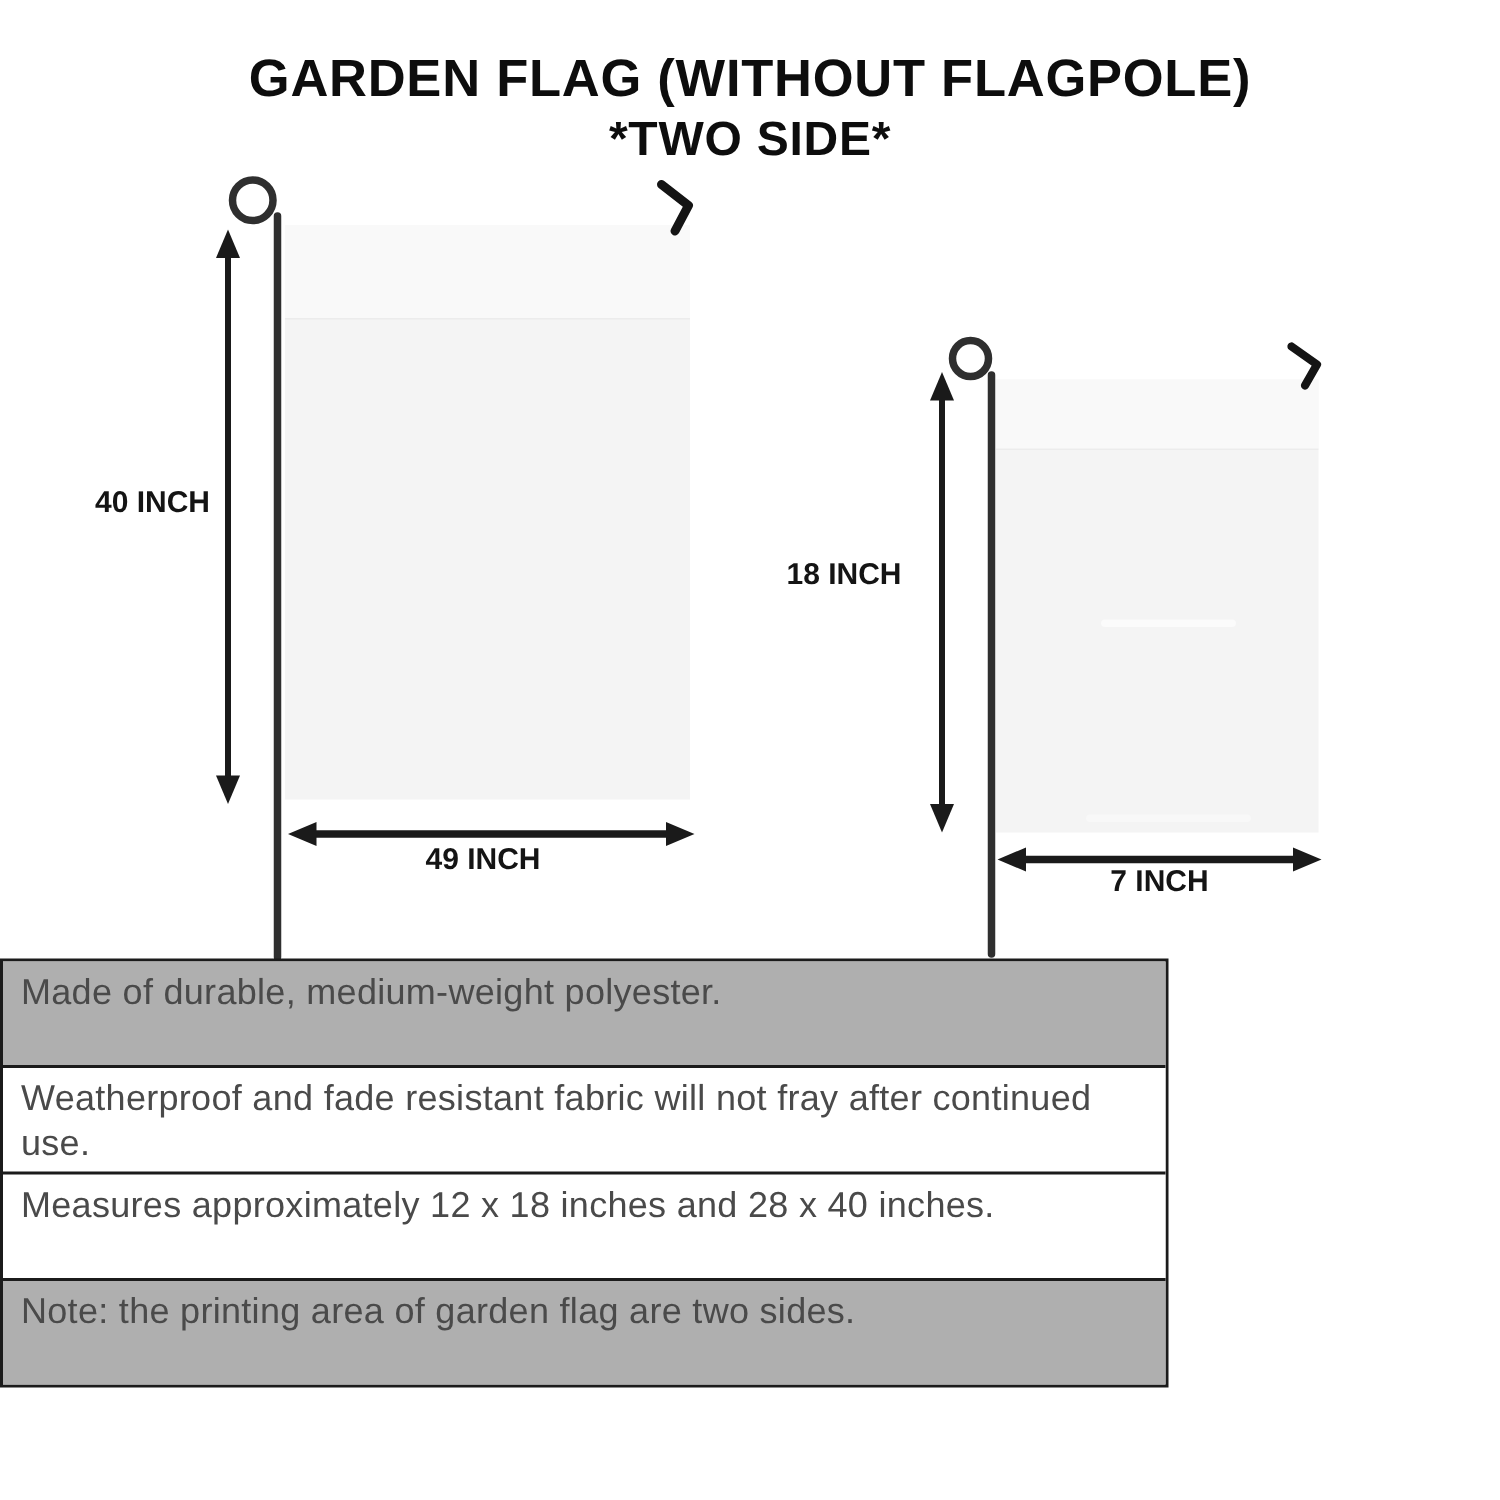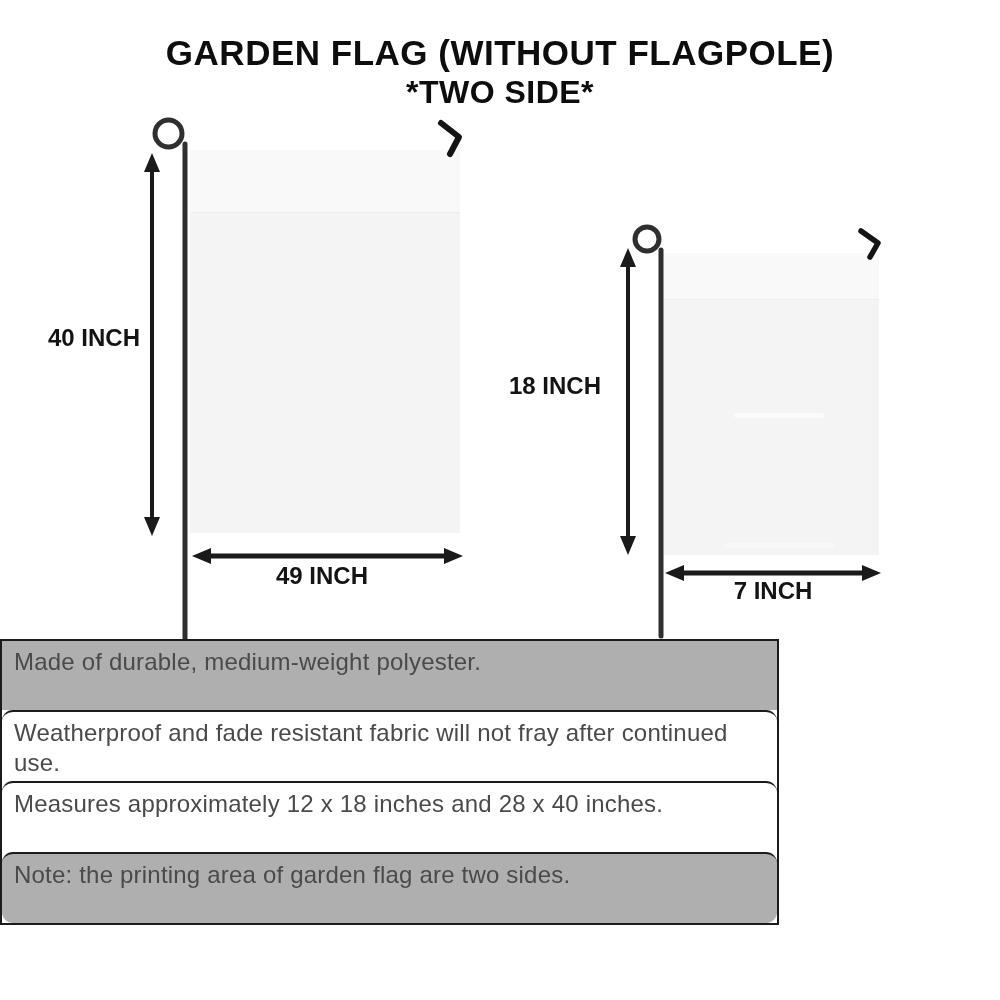--- a/index.html
+++ b/index.html
@@ -26,34 +26,34 @@
 
   
   .overlay{position:absolute;left:0;top:0;pointer-events:none;}
   .pole{stroke:#2f2f2f;stroke-width:5;fill:none;stroke-linecap:round;}
   .loop{stroke:#2f2f2f;stroke-width:5;fill:none;}
   .hook{stroke:#141414;stroke-width:6;fill:none;stroke-linecap:round;stroke-linejoin:round;}
   .dim-line{stroke:var(--line,#1a1a1a);fill:none;}
   .dim-head{fill:var(--line,#1a1a1a);stroke:none;}
 
   
-  .dim-label{position:absolute;font-size:24px;font-weight:bold;color:#141414;white-space:nowrap;}
+  .dim-label{position:absolute;font-size:20px;font-weight:bold;color:#141414;white-space:nowrap;}
   .lbl-40{left:40px;top:296px;width:100px;text-align:right;}
   .lbl-28{left:242px;top:534px;width:160px;text-align:center;}
   .lbl-18{left:488px;top:344px;width:113px;text-align:right;}
   .lbl-12{left:693px;top:549px;width:160px;text-align:center;}
 
   
   .features{
     position:absolute;left:0;top:611px;width:779px;height:286px;box-sizing:border-box;
     border:2px solid var(--bar-border,#1b1b1b);display:flex;flex-direction:column;
   }
   .feature-row{flex:1;box-sizing:border-box;padding:6px 10px 0 12px;
     font-size:24px;letter-spacing:.2px;color:var(--feature-text,#4a4a4a);line-height:1.25;}
-  .feature-row + .feature-row{border-top:2px solid var(--bar-border,#1b1b1b);border-radius:11px;}
+  .feature-row + .feature-row{border-top:2px solid var(--bar-border,#1b1b1b);}
   .row-gray{background:var(--bar-gray,#afafaf);}
   .row-white{background:var(--bar-white,#ffffff);}
 </style>
 </head>
 <body>
 
 <div class="canvas">
 
   <header class="title-block">
     <h1 class="title-line1">GARDEN FLAG (WITHOUT FLAGPOLE)</h1>

